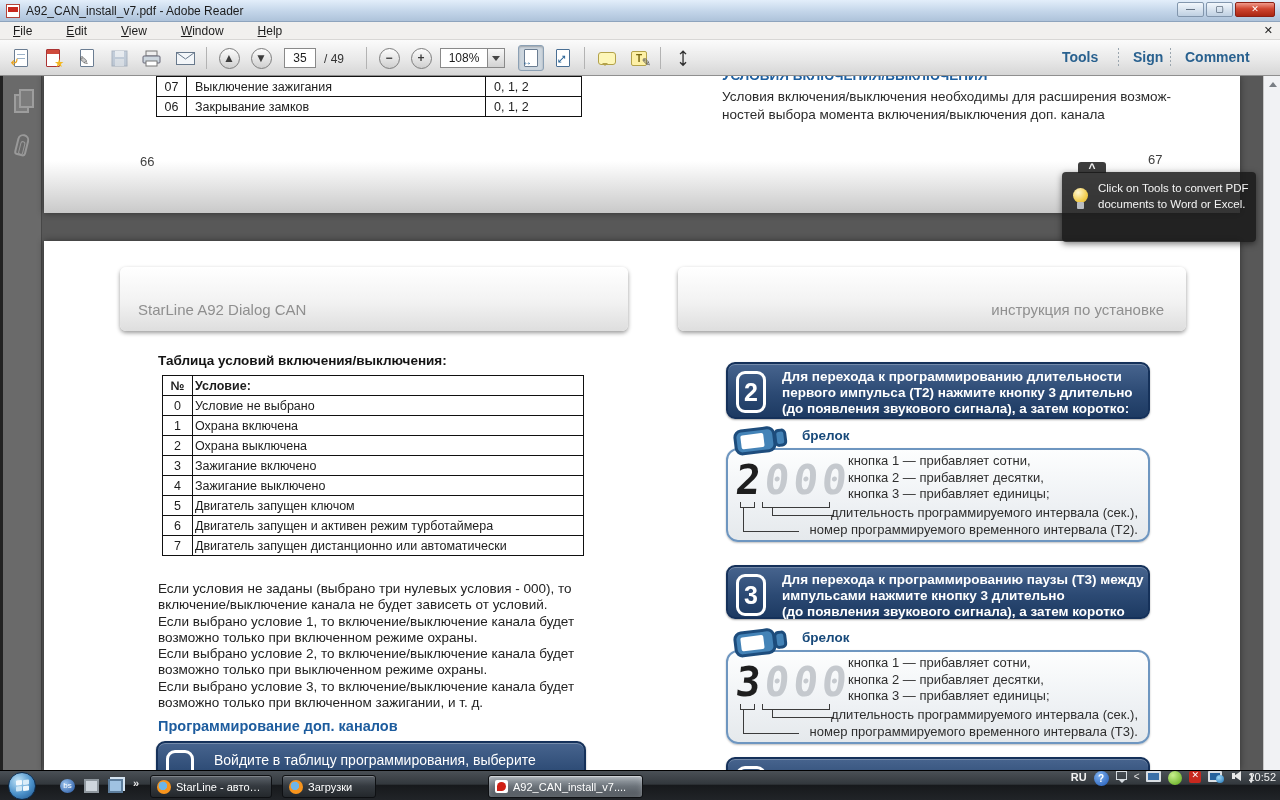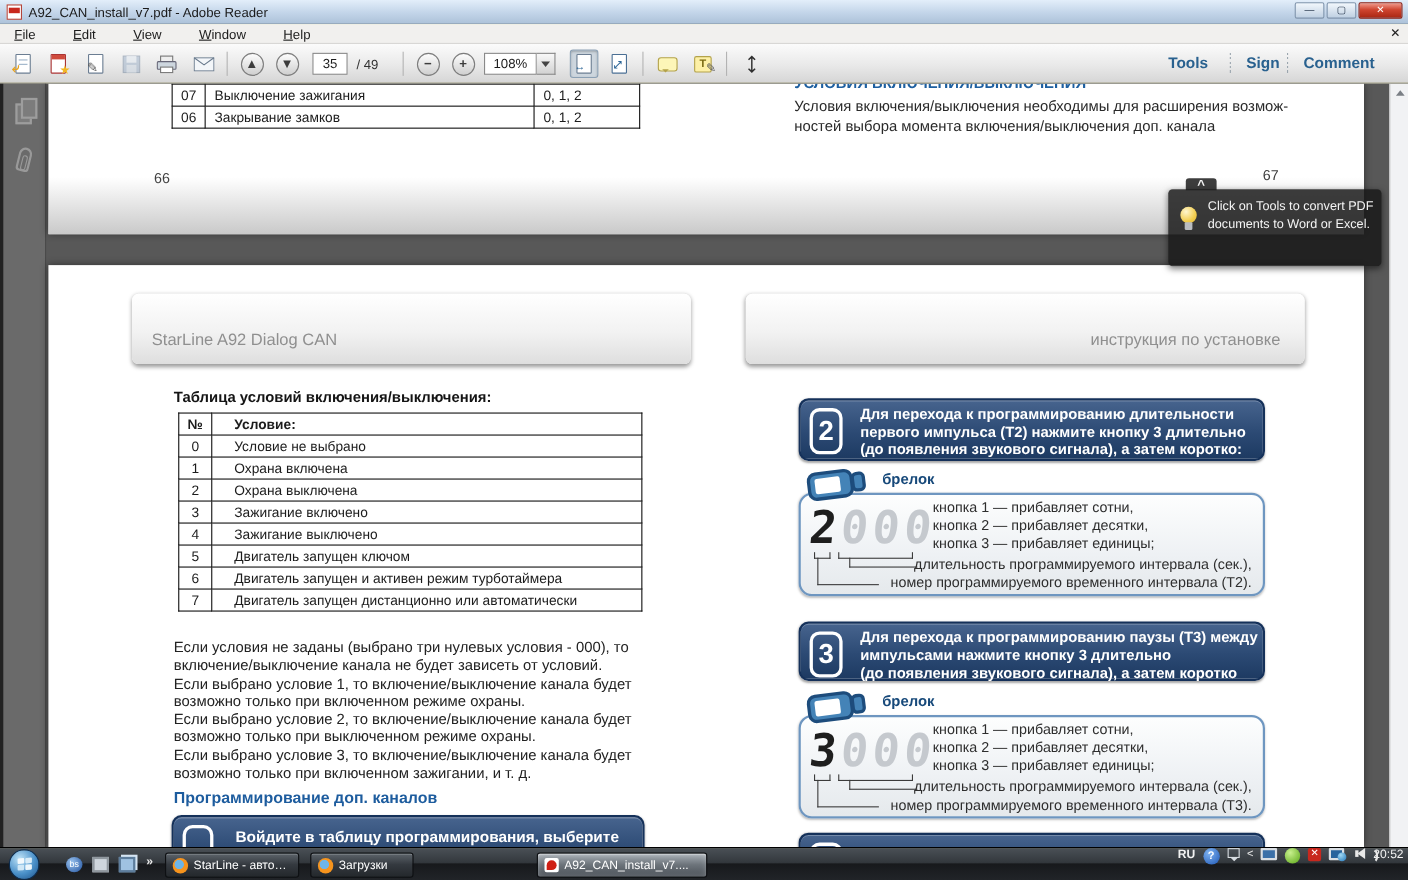--- a/index.html
+++ b/index.html
@@ -101,32 +101,32 @@
   
   .hdrbox { position:absolute; top:26px; width:508px; height:64px; border-radius:6px;
     background:linear-gradient(#ffffff,#f2f2f2 55%,#dedede); box-shadow:0 2px 4px rgba(0,0,0,.4);
     font-size:15px; color:#8f8f8f; }
   #hdr-left { left:76px; } #hdr-right { left:634px; }
   #hdr-left .hdr-text { position:absolute; left:18px; bottom:13px; }
   #hdr-right .hdr-text { position:absolute; right:22px; bottom:13px; }
 
   .tbl-title { position:absolute; left:114px; top:112px; font-size:13.5px; font-weight:bold; color:#141414; }
   .condtable { position:absolute; left:118px; top:134px; width:422px; border-collapse:collapse; font-size:12.5px; color:#1c1c1c; }
-  .condtable td { border:1.5px solid #111; height:20px; padding:1px 20px; }
+  .condtable td { border:1.5px solid #111; height:20px; padding:1px 2px; }
   .condtable td.c-num { width:30px; text-align:center; padding:1px 2px; }
   .condtable tr.hdr td { font-weight:bold; }
   .bodytext { position:absolute; left:114px; top:340px; width:440px; font-size:13.5px; line-height:16.3px; color:#222; }
   .subhead { position:absolute; left:114px; top:477px; font-size:14.5px; font-weight:bold; color:#1d5c9e; }
 
   .bluebox { background:linear-gradient(#47648e,#2c4a74 55%,#1d3a62); border:2px solid #15315a;
     border-radius:9px; box-shadow:inset 0 1px 0 rgba(255,255,255,.25),0 1px 2px rgba(0,0,0,.35); }
   .badge { position:absolute; left:8px; top:7px; width:30px; height:42px; border:3px solid #fff;
     border-radius:9px; color:#fff; font-size:25px; font-weight:bold; display:flex; align-items:center; justify-content:center; }
   #banner { position:absolute; left:112px; top:500px; width:430px; height:58px; }
-  #banner .btxt { position:absolute; left:56px; top:9px; font-size:14px; font-weight:bold; color:#fff; }
+  #banner .btxt { position:absolute; left:56px; top:9px; font-size:14px; font-weight:normal; color:#fff; }
   #banner .badge { width:28px; height:40px; }
 
   
   .stepbox { position:absolute; left:682px; width:424px; }
   #step2 { top:121px; height:57px; }
   #step3 { top:324px; height:54px; }
   #step4 { top:516px; height:50px; }
   .stepbox .stext { position:absolute; left:54px; top:5px; font-size:13.5px; line-height:16.2px; font-weight:bold; color:#fff; }
 
   .fob { position:absolute; width:56px; height:28px; transform:rotate(-7deg); z-index:5; }

